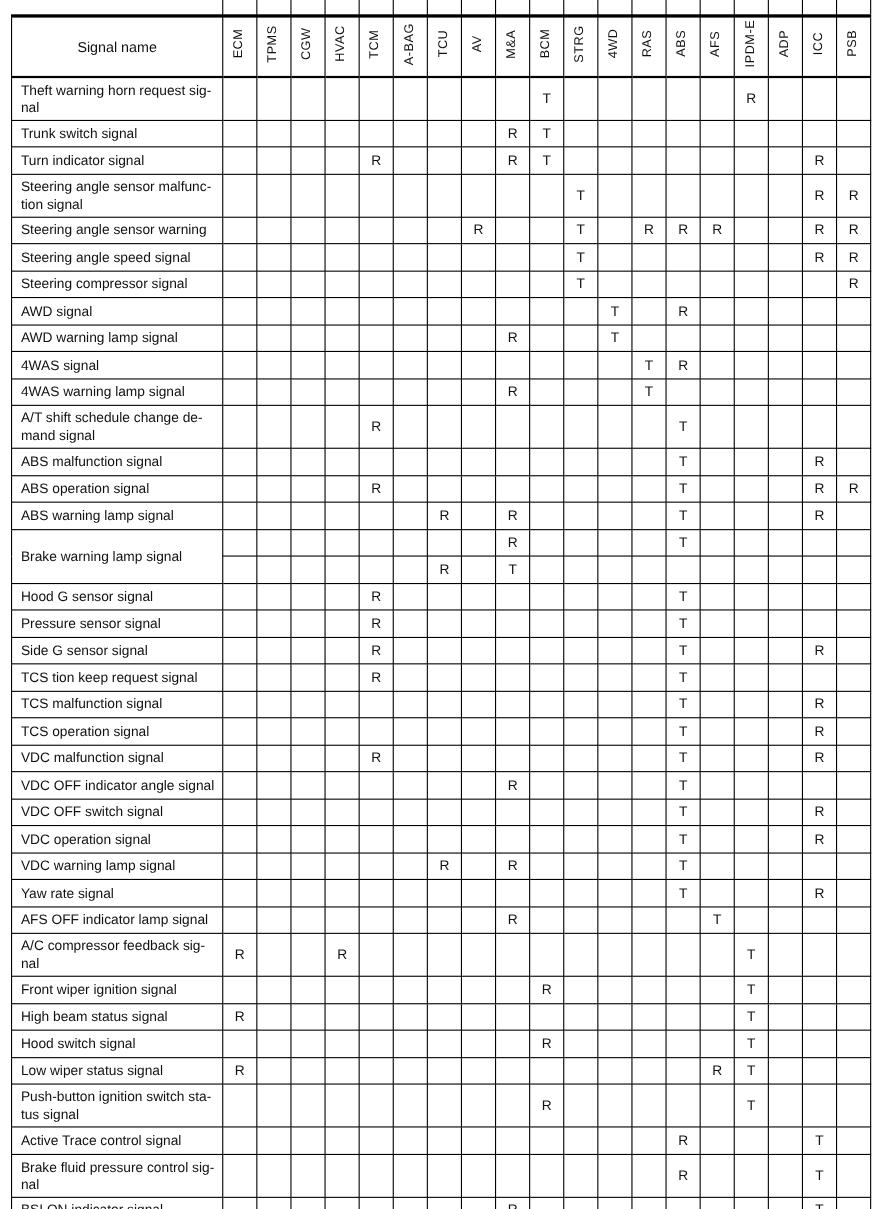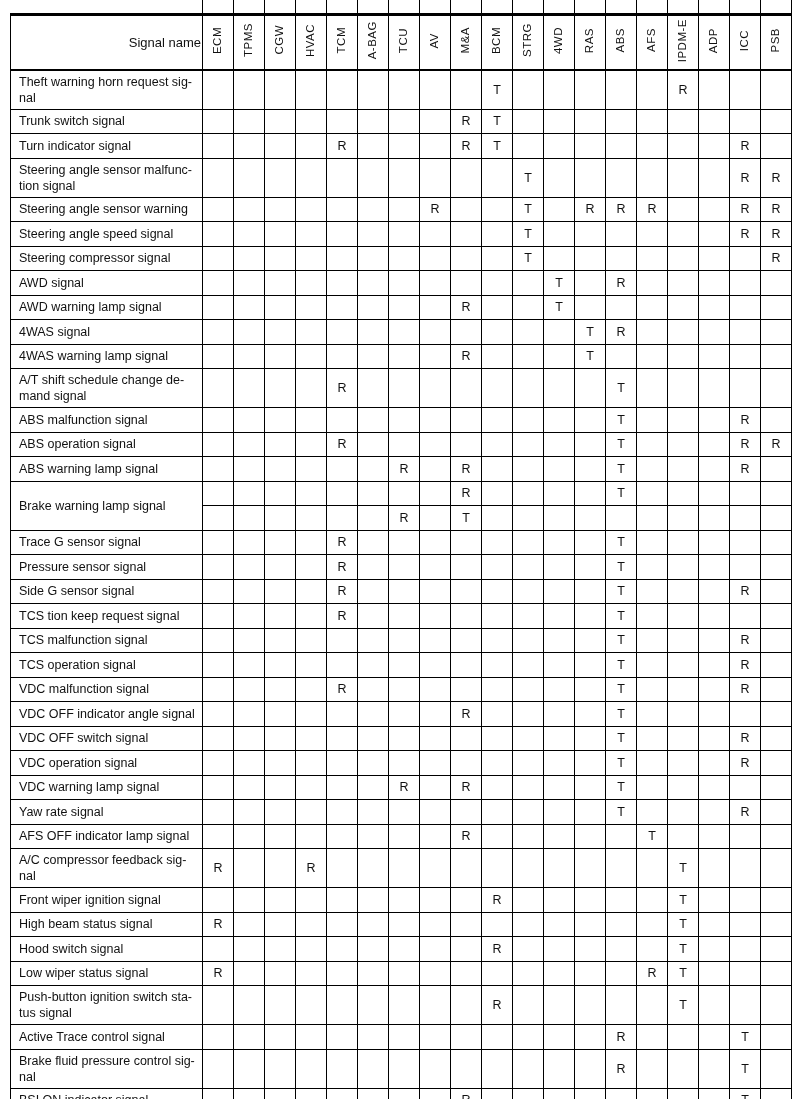--- a/index.html
+++ b/index.html
@@ -25,21 +25,21 @@
     border-bottom: 3px solid #000;
   }
   th, td { border: 1px solid #000; }
 
   thead tr { height: 55px; }
   thead th { border-bottom: 2px solid #000; background: #fff; }
   th.signal-name-h {
     width: 192px;
     font-weight: normal;
     font-size: 13px;
-    text-align: right;
+    text-align: center;
     vertical-align: middle;
   }
   th.col { width: 31px; text-align: center; vertical-align: middle; padding: 0; font-weight: normal; }
   .vert {
     display: inline-block;
     writing-mode: vertical-rl;
     transform: rotate(180deg);
     font-size: 11.5px;
     letter-spacing: 0.5px;
     white-space: nowrap;
@@ -489,21 +489,21 @@
           <td class="cell"></td>
           <td class="cell"></td>
           <td class="cell"></td>
           <td class="cell"></td>
           <td class="cell"></td>
           <td class="cell"></td>
           <td class="cell"></td>
           <td class="cell"></td>
         </tr>
         <tr>
-          <td class="name">Trace G sensor signal</td>
+          <td class="name">Hood G sensor signal</td>
           <td class="cell"></td>
           <td class="cell"></td>
           <td class="cell"></td>
           <td class="cell"></td>
           <td class="cell">R</td>
           <td class="cell"></td>
           <td class="cell"></td>
           <td class="cell"></td>
           <td class="cell"></td>
           <td class="cell"></td>

